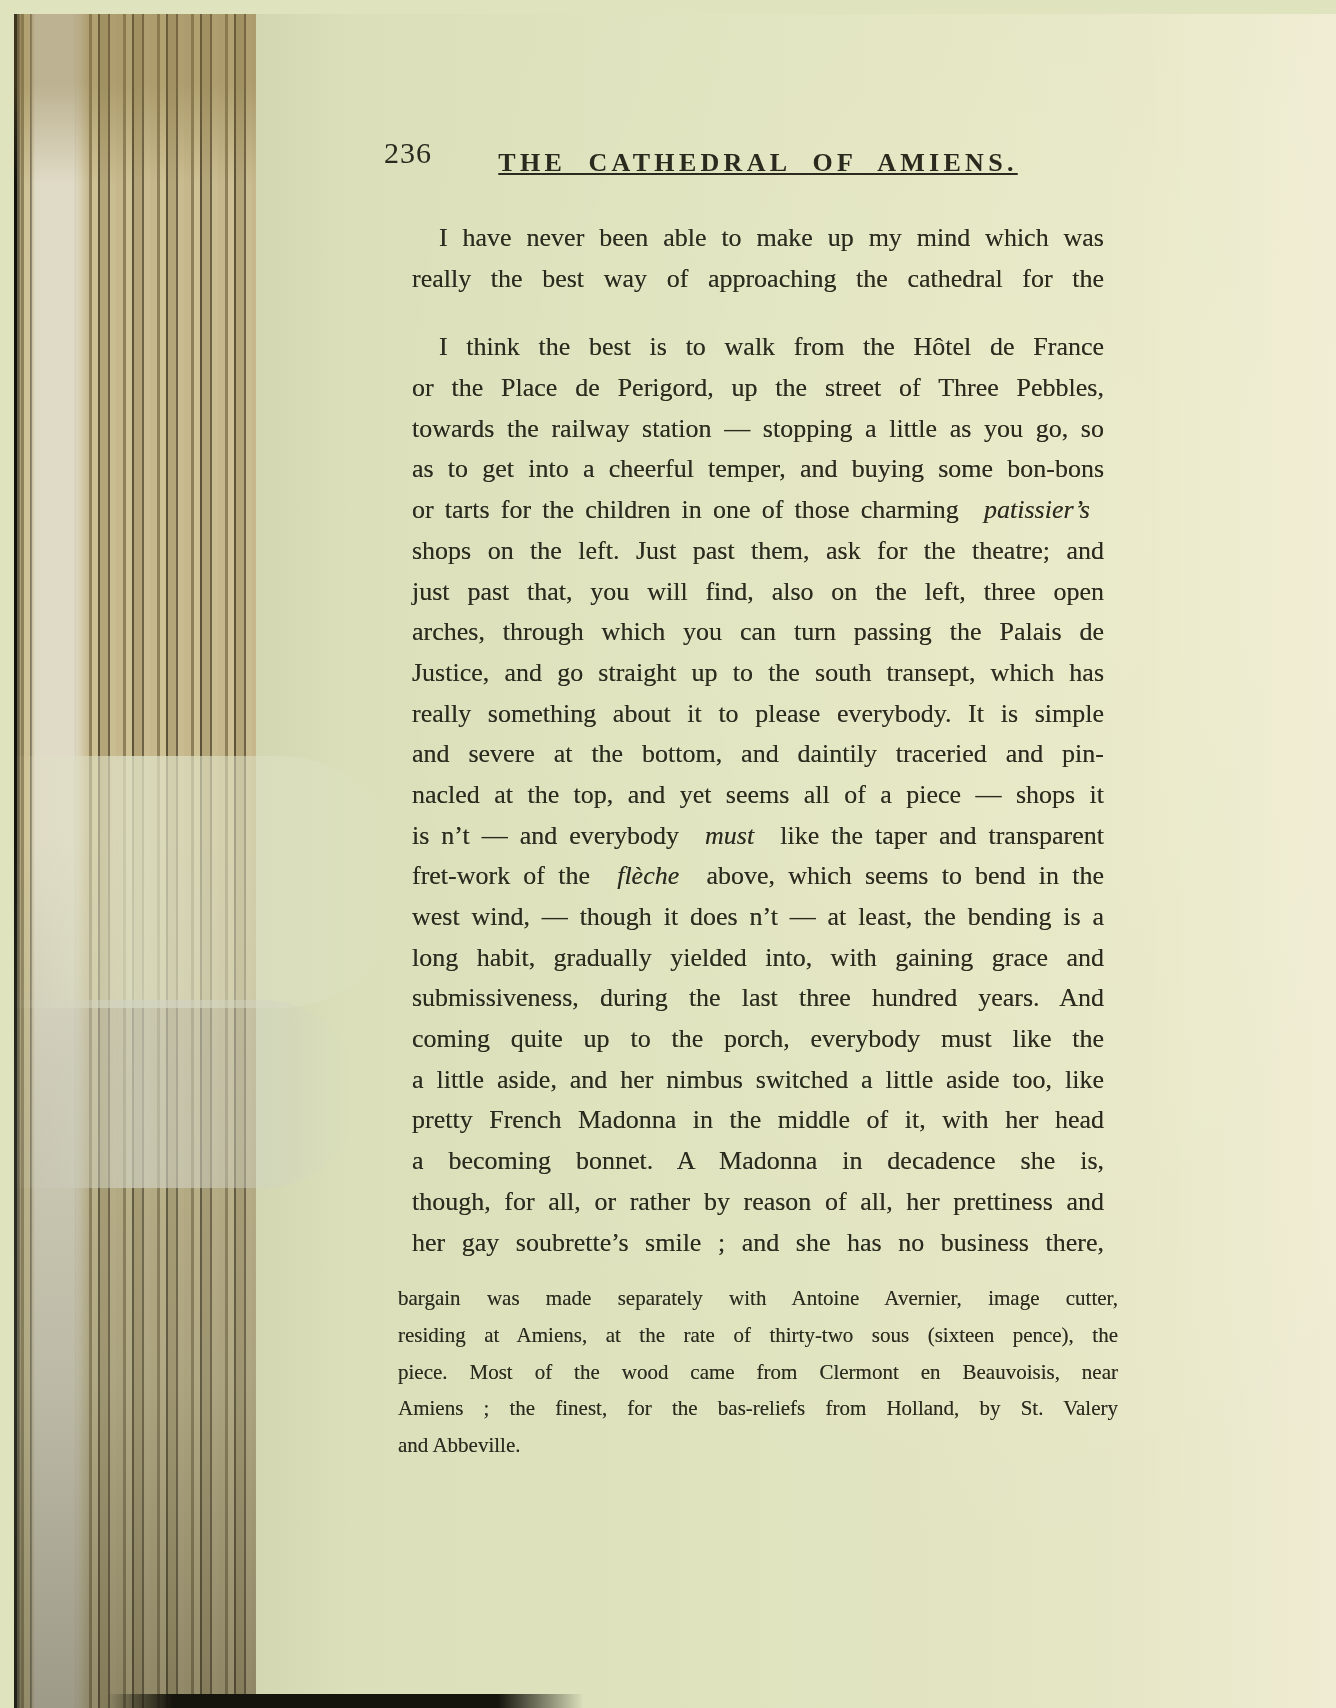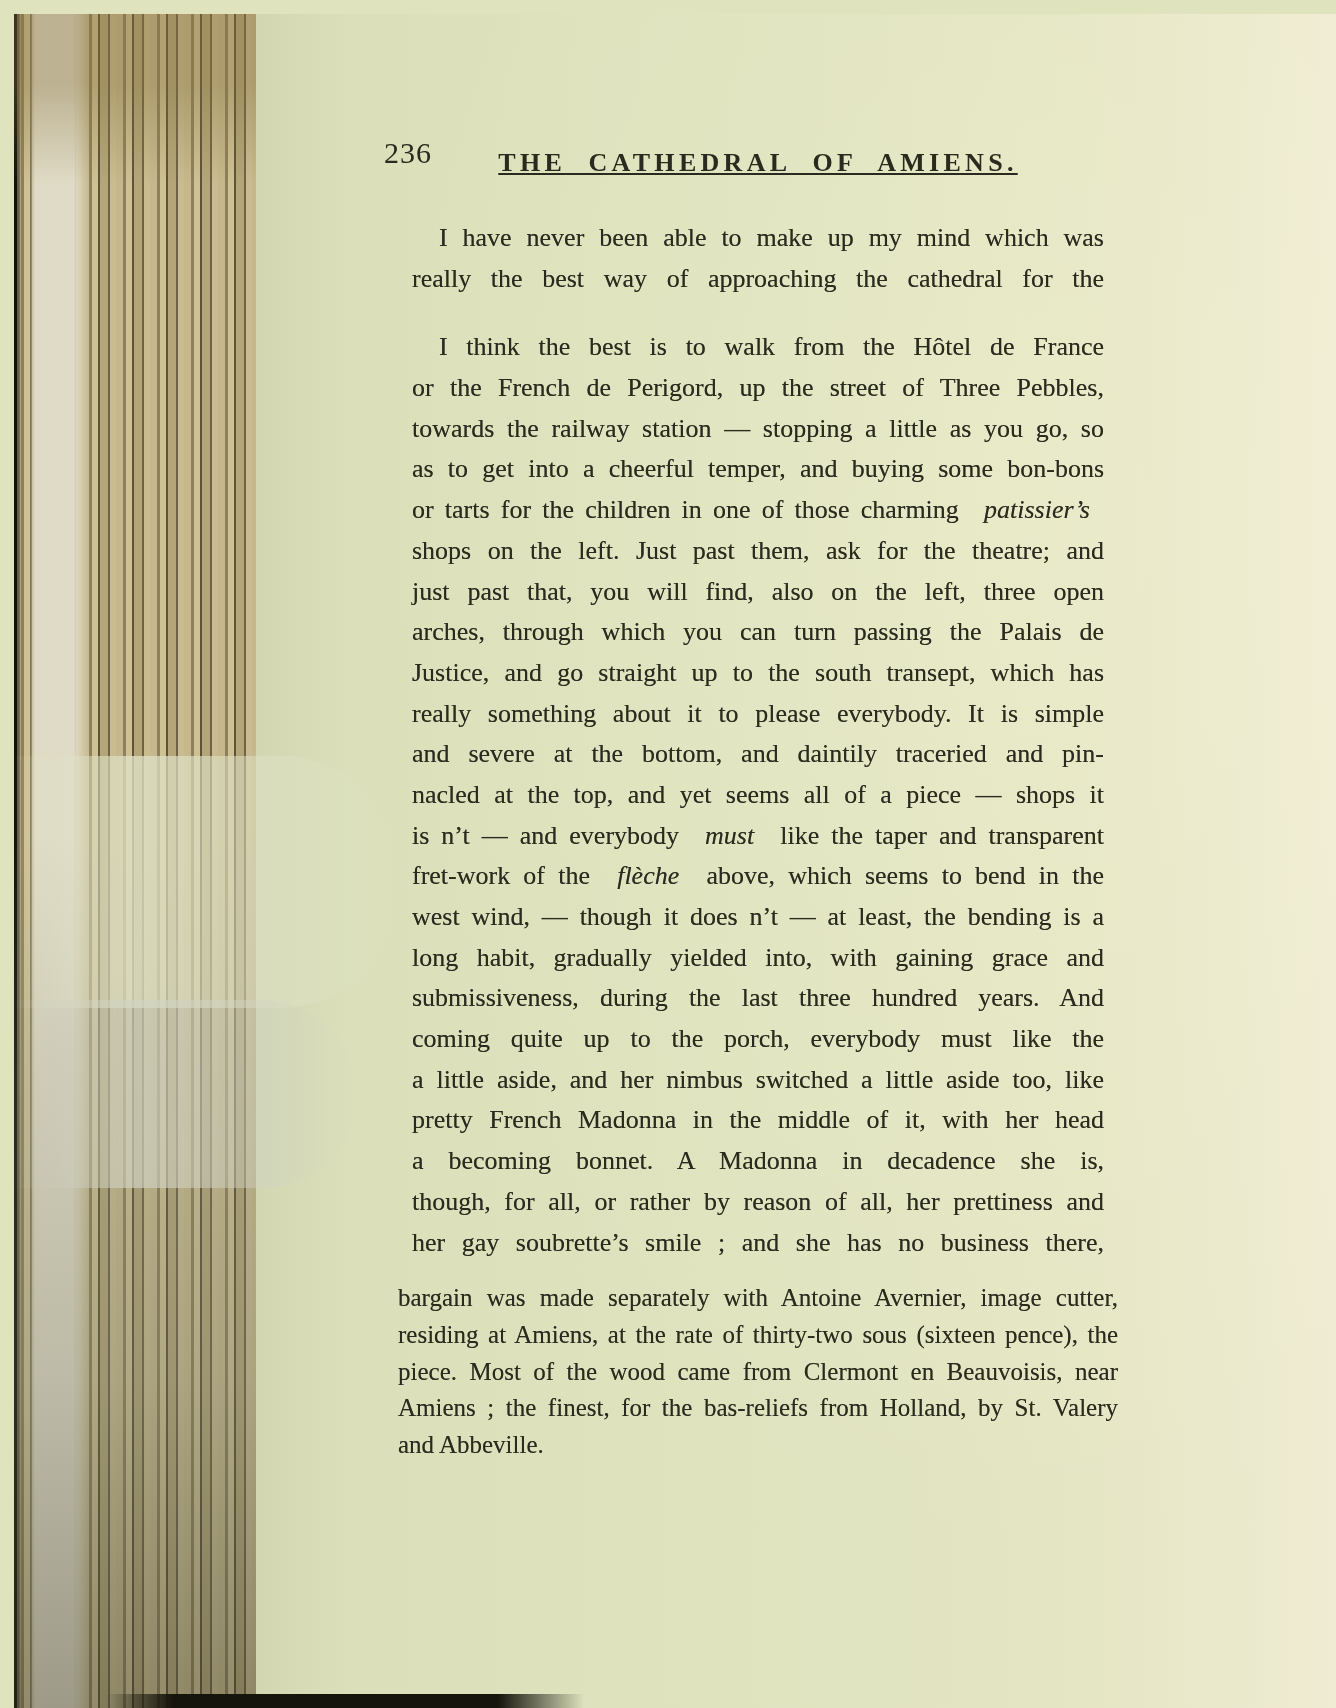--- a/index.html
+++ b/index.html
@@ -72,21 +72,21 @@
   .line {
     height:40.7px; line-height:40.7px; white-space:normal;
     text-align:justify; text-align-last:justify;
   }
   .line.indent { text-indent:27px; }
   .line.last   { text-align-last:left; }
 
   
   .footnote {
     position:absolute; left:356px; top:1238px; width:776px;
-    font-size:25px;
+    font-size:21px;
     text-shadow:0 0 .5px rgba(42,42,30,.5);
   }
   .footnote .line { height:36.8px; line-height:36.8px; }
 
   i { font-style:italic; }
 </style>
 </head>
 <body>
 
 <div class="scene">
@@ -98,21 +98,21 @@
     <span class="running-title">THE CATHEDRAL OF AMIENS.</span>
   </header>
 
   <main class="body-text">
     <section class="paragraph">
         <div class="line indent">I have never been able to make up my mind which was</div>
         <div class="line">really the best way of approaching the cathedral for the</div>
       </section>
     <section class="paragraph">
         <div class="line indent">I think the best is to walk from the Hôtel de France</div>
-        <div class="line">or the French de Perigord, up the street of Three Pebbles,</div>
+        <div class="line">or the Place de Perigord, up the street of Three Pebbles,</div>
         <div class="line">towards the railway station — stopping a little as you go, so</div>
         <div class="line">as to get into a cheerful temper, and buying some bon-bons</div>
         <div class="line">or tarts for the children in one of those charming <i>patissier’s</i></div>
         <div class="line">shops on the left.  Just past them, ask for the theatre; and</div>
         <div class="line">just past that, you will find, also on the left, three open</div>
         <div class="line">arches, through which you can turn passing the Palais de</div>
         <div class="line">Justice, and go straight up to the south transept, which has</div>
         <div class="line">really something about it to please everybody.  It is simple</div>
         <div class="line">and severe at the bottom, and daintily traceried and pin-</div>
         <div class="line">nacled at the top, and yet seems all of a piece — shops it</div>

